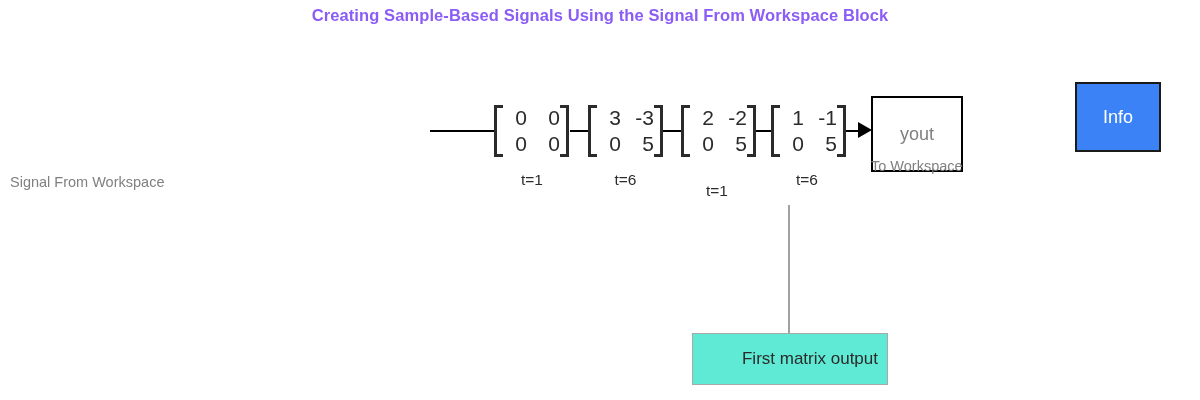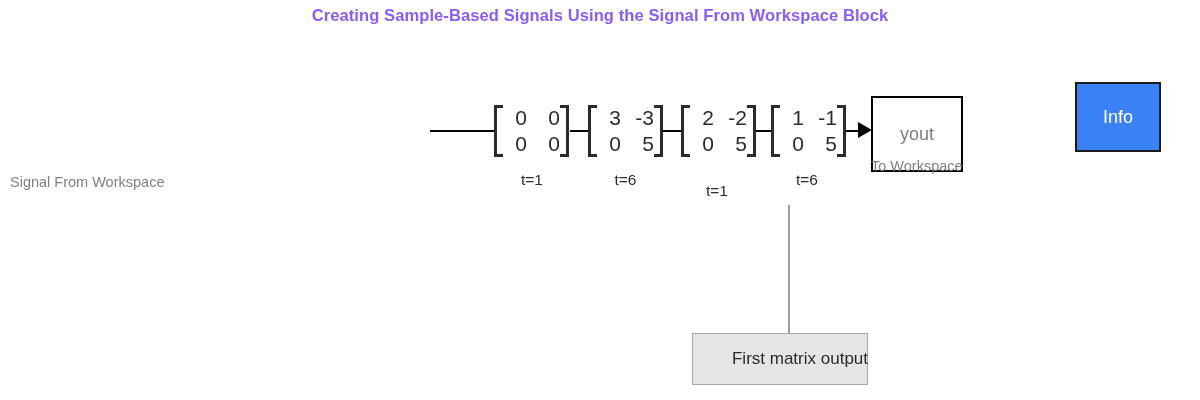--- a/index.html
+++ b/index.html
@@ -212,24 +212,24 @@
   #matrix-label-0 { left: 494px; width: 76px; }
   #matrix-label-1 { left: 588px; width: 75px; }
   #matrix-label-2 { left: 681px; width: 72px; margin-top: 11px; }
   #matrix-label-3 { left: 771px; width: 72px; }
 
   
   #annotation-box {
     position: absolute;
     left: 692px;
     top: 333px;
-    width: 176px;
+    width: 196px;
     height: 52px;
     box-sizing: border-box;
-    background: #e5e5e5;
+    background: #5eead4;
     border: 1.5px solid #a8a8a8;
     display: flex;
     align-items: center;
     justify-content: center;
     padding-left: 40px;
   }
   #annotation-box .annotation-text {
     font-size: 17px;
     color: #2b2b2b;
     white-space: nowrap;

